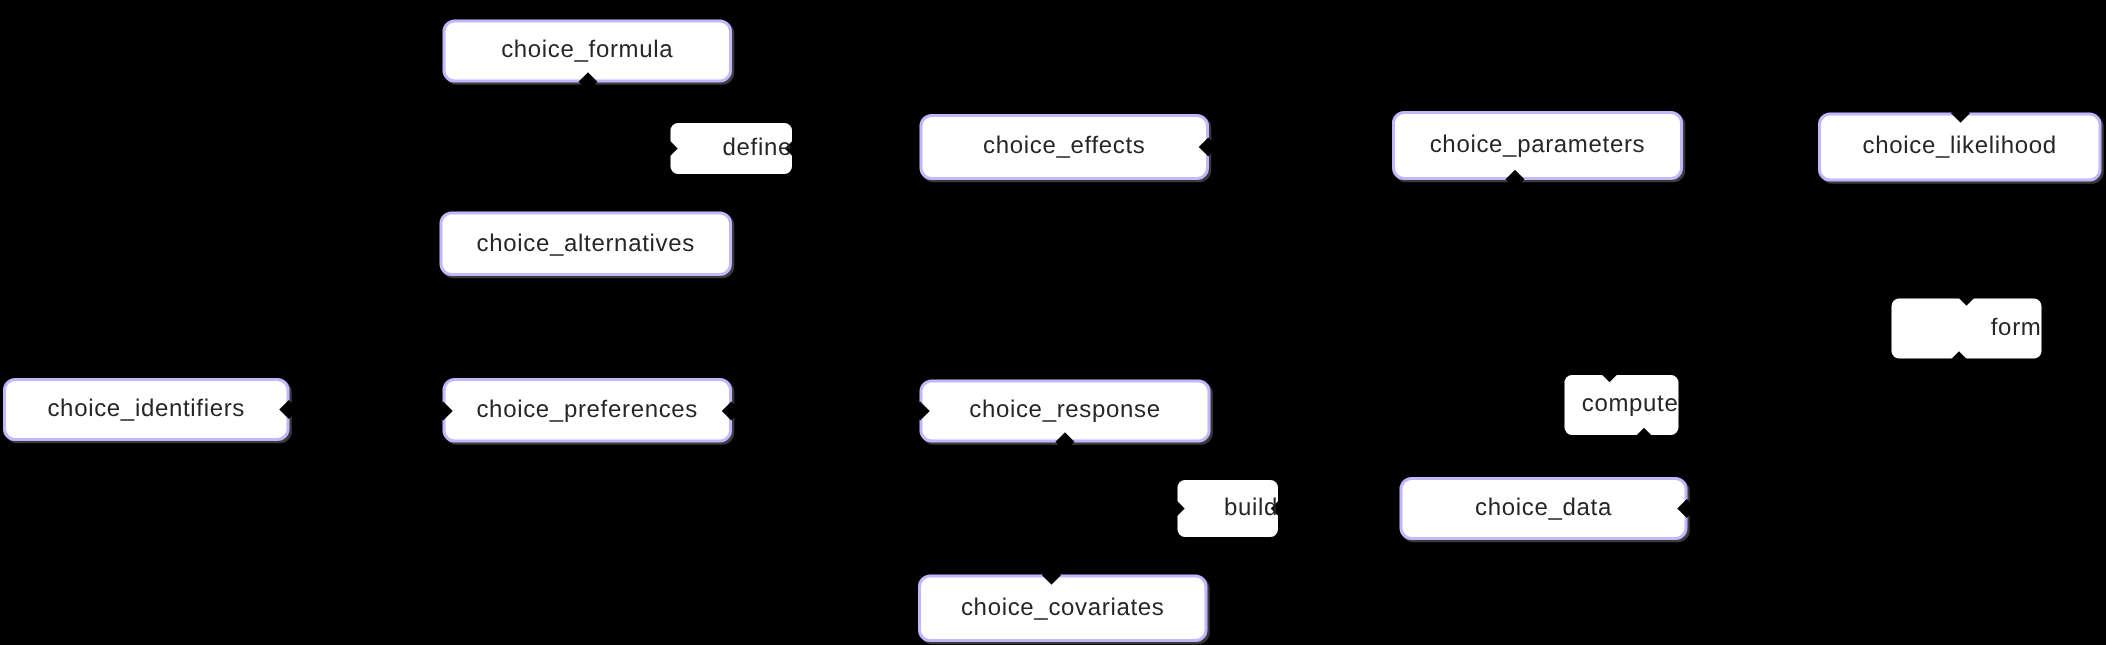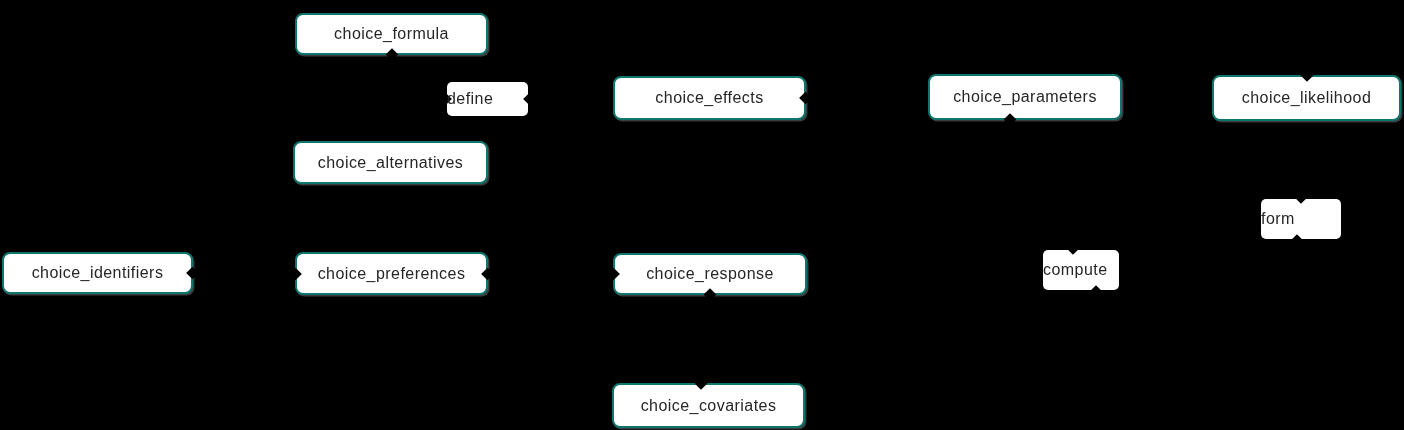--- a/index.html
+++ b/index.html
@@ -7,42 +7,42 @@
     position:relative;
     width:1404px;height:430px;
     background:#000;
     overflow:hidden;
     font-family:"Liberation Sans","DejaVu Sans",sans-serif;
   }
   .node{
     position:absolute;
     box-sizing:border-box;
     background:#fff;
-    border:2px solid #0f766e;
+    border:2px solid #c4b5fd;
     border-radius:8px;
     display:flex;align-items:center;justify-content:center;
     color:#262626;
     font-size:16px;
     letter-spacing:.45px;
     white-space:nowrap;
     box-shadow:1.5px 1.5px 0 rgba(170,170,170,.35);
   }
   
   .cp{position:absolute;width:10px;height:10px;background:#fff;z-index:-1;}
   .cp.tl{top:-2px;left:-2px}
   .cp.tr{top:-2px;right:-2px}
   .cp.bl{bottom:-2px;left:-2px}
   .cp.br{bottom:-2px;right:-2px}
   
   .chip{
     position:absolute;
     box-sizing:border-box;
     background:#fff;
     border-radius:5px;
-    display:flex;align-items:center;justify-content:flex-start;
+    display:flex;align-items:center;justify-content:flex-end;
     color:#262626;
     font-size:16px;
     letter-spacing:.45px;
     white-space:nowrap;
   }
   
   .notch{position:absolute;width:9px;height:9px;background:#000;}
   .notch.t{top:-6px;transform:translateX(-50%) rotate(45deg);}
   .notch.b{bottom:-6px;transform:translateX(-50%) rotate(45deg);}
   .notch.l{left:-6px;top:50%;transform:translateY(-50%) rotate(45deg);}
@@ -97,21 +97,21 @@
   </div>
 
   <div class="node" style="left:293px;top:141px;width:195px;height:43px">
     <i class="cp tl"></i>
       <i class="cp tr"></i>
       <i class="cp bl"></i>
       <i class="cp br"></i>
     <span class="lbl">choice_alternatives</span>
   </div>
 
-  <div class="chip" style="left:1261px;top:199px;width:80px;height:40px">
+  <div class="chip" style="left:1261px;top:199px;width:100px;height:40px">
     <i class="notch t" style="left:50%"></i>
       <i class="notch b" style="left:45%"></i>
     <span class="lbl">form</span>
   </div>
 
   <div class="node" style="left:2px;top:252px;width:191px;height:42px">
     <i class="cp tl"></i>
       <i class="cp tr"></i>
       <i class="cp bl"></i>
       <i class="cp br"></i>
@@ -138,21 +138,34 @@
       <i class="notch r"></i>
     <span class="lbl">choice_preferences</span>
   </div>
 
   <div class="chip" style="left:1043px;top:250px;width:76px;height:40px">
     <i class="notch t" style="left:40%"></i>
       <i class="notch b" style="left:70%"></i>
     <span class="lbl">compute</span>
   </div>
 
+  <div class="chip" style="left:785px;top:320px;width:67px;height:38px">
+    <i class="notch l"></i>
+      <i class="notch r"></i>
+    <span class="lbl">build</span>
+  </div>
 
+  <div class="node" style="left:933px;top:318px;width:192px;height:42px">
+    <i class="cp tl"></i>
+      <i class="cp tr"></i>
+      <i class="cp bl"></i>
+      <i class="cp br"></i>
+    <i class="notch r"></i>
+    <span class="lbl">choice_data</span>
+  </div>
 
 
   <div class="node" style="left:612px;top:383px;width:193px;height:45px">
     <i class="cp tl"></i>
       <i class="cp tr"></i>
       <i class="cp bl"></i>
       <i class="cp br"></i>
     <i class="notch t" style="left:46%"></i>
     <span class="lbl">choice_covariates</span>
   </div>

